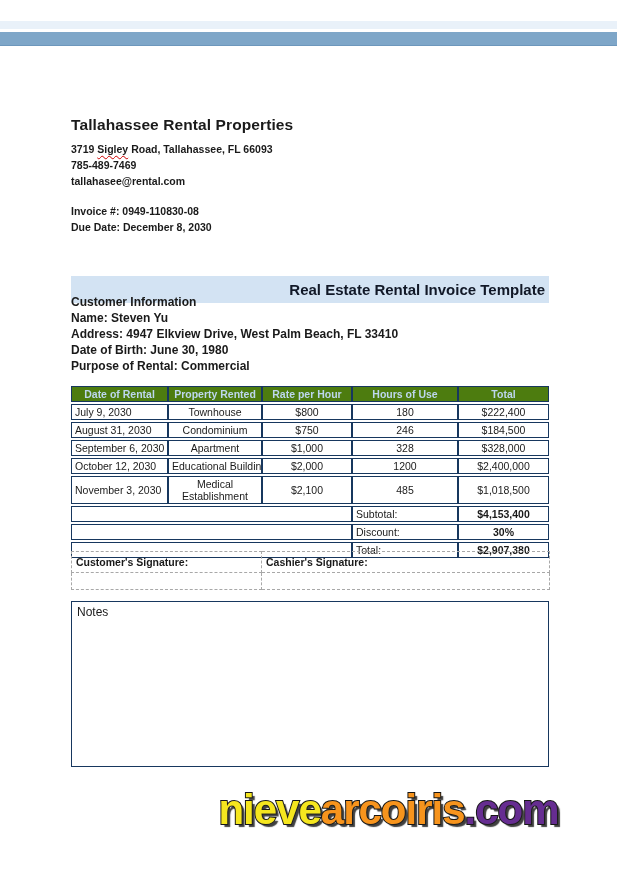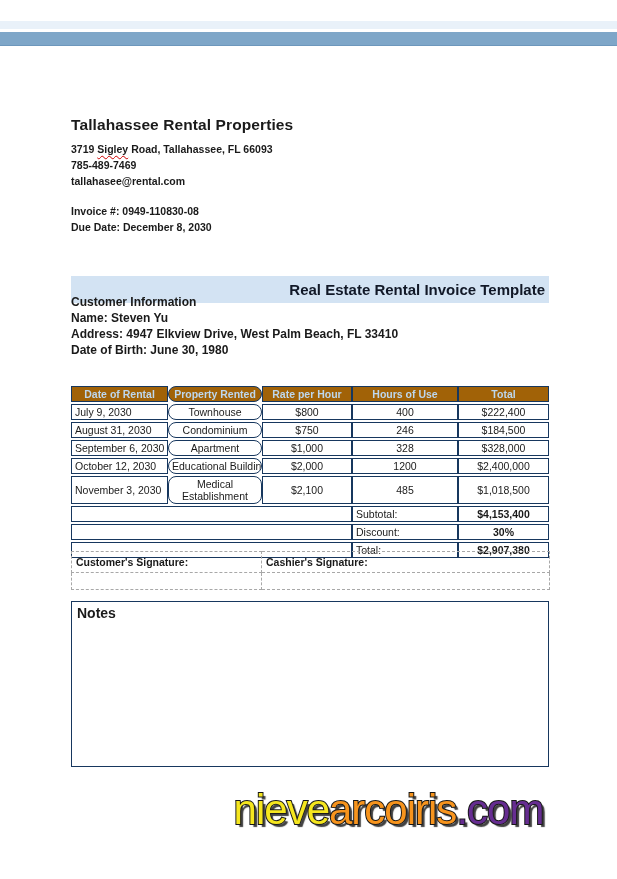--- a/index.html
+++ b/index.html
@@ -51,31 +51,31 @@
     border-spacing: 0 2px;
     table-layout: fixed;
   }
   table.invoice td, table.invoice th {
     border: 1px solid #17375e;
     font-size: 10.5px;
     padding: 1px 3px;
     overflow: hidden;
   }
   table.invoice th {
-    background: #a16207;
+    background: #4d7c0f;
     color: #bdd7ee;
     font-weight: bold;
     text-align: center;
     height: 16px;
   }
   table.invoice tr.data-row { height: 15px; }
   table.invoice tr.data-row-tall { height: 27px; }
   table.invoice tr.summary-row { height: 12px; }
   .col-date   { width: 97px; text-align: left; white-space: nowrap; }
-  .col-prop   { width: 94px; text-align: center; white-space: nowrap; border-radius: 8px; }
+  .col-prop   { width: 94px; text-align: center; white-space: nowrap; }
   .col-prop.wrap2 { white-space: normal; line-height: 12px; }
   .col-rate   { width: 90px; text-align: center; }
   .col-hours  { width: 106px; text-align: center; }
   .col-total  { width: 91px; text-align: center; }
   td.summary-spacer { background: #ffffff; }
   td.summary-label { text-align: left; font-weight: normal; }
   td.summary-value { text-align: center; font-weight: bold; }
 
   
   .signatures { top: 551px; }
@@ -93,30 +93,30 @@
   table.sig .sig-blank-row td { height: 17px; }
   .sig-col-left { width: 190px; }
   .sig-col-right { width: 288px; }
 
   
   .notes-box {
     top: 601px; height: 166px;
     border: 1px solid #17375e;
     padding: 3px 5px;
   }
-  .notes-label { font-size: 14px; font-weight: bold; }
+  .notes-label { font-size: 12px; font-weight: normal; }
 
   
   .watermark {
     position: absolute;
     top: 786px; left: 0; width: 617px;
     text-align: center;
     padding-left: 160px;
     font-size: 42px;
-    font-weight: normal;
+    font-weight: bold;
     letter-spacing: -1px;
     white-space: nowrap;
     -webkit-text-stroke: 2px #161616;
     paint-order: stroke fill;
     text-shadow: 3px 3px 1px rgba(30,30,30,0.85);
   }
   .wm-1 { color: #f5e61f; }
   .wm-2 { color: #f7941d; }
   .wm-3 { color: #662d91; }
 
@@ -146,39 +146,40 @@
 
   <div class="content banner abs">
     <div class="banner-title">Real Estate Rental Invoice Template</div>
   </div>
 
   <div class="content customer abs">
     <div class="customer-line">Customer Information</div>
     <div class="customer-line">Name: Steven Yu</div>
     <div class="customer-line">Address: 4947 Elkview Drive, West Palm Beach, FL 33410</div>
     <div class="customer-line">Date of Birth: June 30, 1980</div>
+    <div class="customer-line">Purpose of Rental: Commercial</div>
   </div>
 
   <div class="content invoice-table-wrap abs">
     <table class="invoice">
       <thead>
         <tr>
           <th class="col-date">Date of Rental</th>
           <th class="col-prop">Property Rented</th>
           <th class="col-rate">Rate per Hour</th>
           <th class="col-hours">Hours of Use</th>
           <th class="col-total">Total</th>
         </tr>
       </thead>
       <tbody>
         <tr class="data-row">
           <td class="col-date">July 9, 2030</td>
           <td class="col-prop">Townhouse</td>
           <td class="col-rate">$800</td>
-          <td class="col-hours">400</td>
+          <td class="col-hours">180</td>
           <td class="col-total">$222,400</td>
         </tr>
         <tr class="data-row">
           <td class="col-date">August 31, 2030</td>
           <td class="col-prop">Condominium</td>
           <td class="col-rate">$750</td>
           <td class="col-hours">246</td>
           <td class="col-total">$184,500</td>
         </tr>
         <tr class="data-row">

